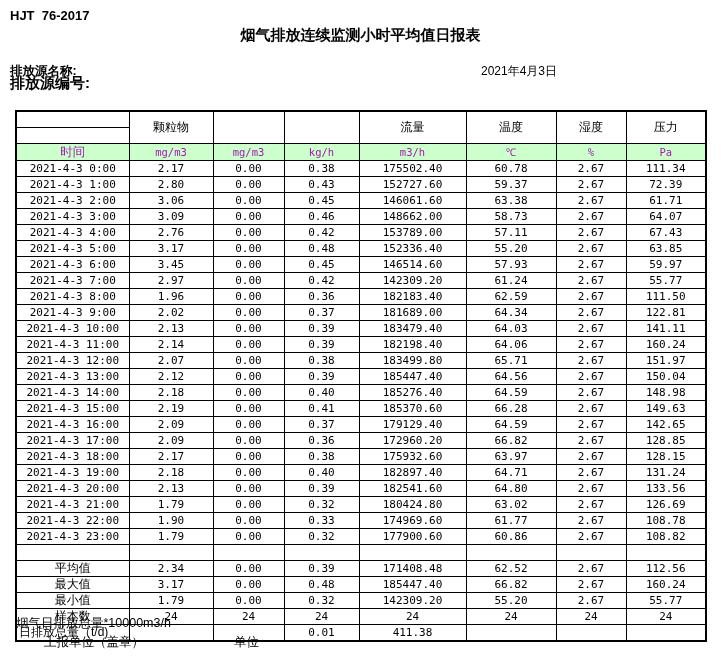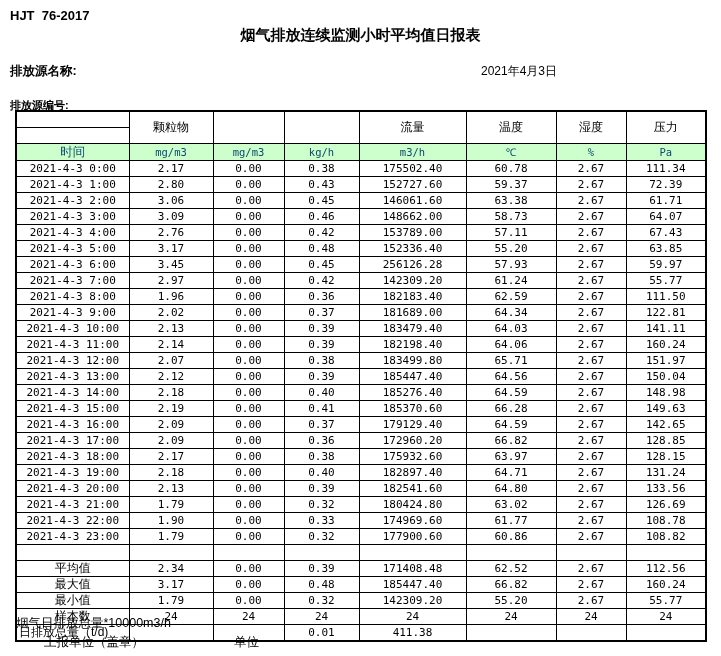--- a/index.html
+++ b/index.html
@@ -14,21 +14,21 @@
   .std-code{
     position:absolute;left:10px;top:8px;
     font-weight:bold;font-size:13px;white-space:pre;
     font-family:"Liberation Sans", sans-serif;
   }
   .doc-title{
     position:absolute;left:0;top:26px;width:100%;
     text-align:center;font-weight:bold;font-size:15px;
   }
   .src-name{position:absolute;left:10px;top:63px;font-weight:bold;font-size:12.5px;}
-  .src-code{position:absolute;left:10px;top:98px;font-weight:bold;font-size:11px;}
+  .src-code{position:absolute;left:10px;top:74px;font-weight:bold;font-size:15px;}
   .doc-date{position:absolute;left:481px;top:63px;font-size:12px;}
 
   table.report{
     position:absolute;left:15px;top:110px;
     width:690px;
     border-collapse:collapse;
     table-layout:fixed;
     border:2px solid #000;
   }
   table.report td{
@@ -42,21 +42,21 @@
     font-family:"DejaVu Sans Mono", monospace;
     line-height:15px;
   }
   tr.group-row td{
     font-family:"Liberation Sans", sans-serif;
     font-size:12px;
     height:15px;
   }
   tr.unit-row td{
     background:#ccffcc;
-    color:#0c4a6e;
+    color:#a21caf;
     height:16px;
     font-size:10.5px;
     margin-top:24px;
   }
   tr.unit-row td.time-head{
     font-family:"Liberation Sans", sans-serif;
     font-size:12.5px;
   }
   tr.data-row td:first-child{font-size:11px;}
   tr.summary-row td:first-child{
@@ -181,21 +181,21 @@
           <td>152336.40</td>
           <td>55.20</td>
           <td>2.67</td>
           <td>63.85</td>
         </tr>
         <tr class="data-row">
           <td>2021-4-3 6:00</td>
           <td>3.45</td>
           <td>0.00</td>
           <td>0.45</td>
-          <td>256126.28</td>
+          <td>146514.60</td>
           <td>57.93</td>
           <td>2.67</td>
           <td>59.97</td>
         </tr>
         <tr class="data-row">
           <td>2021-4-3 7:00</td>
           <td>2.97</td>
           <td>0.00</td>
           <td>0.42</td>
           <td>142309.20</td>

